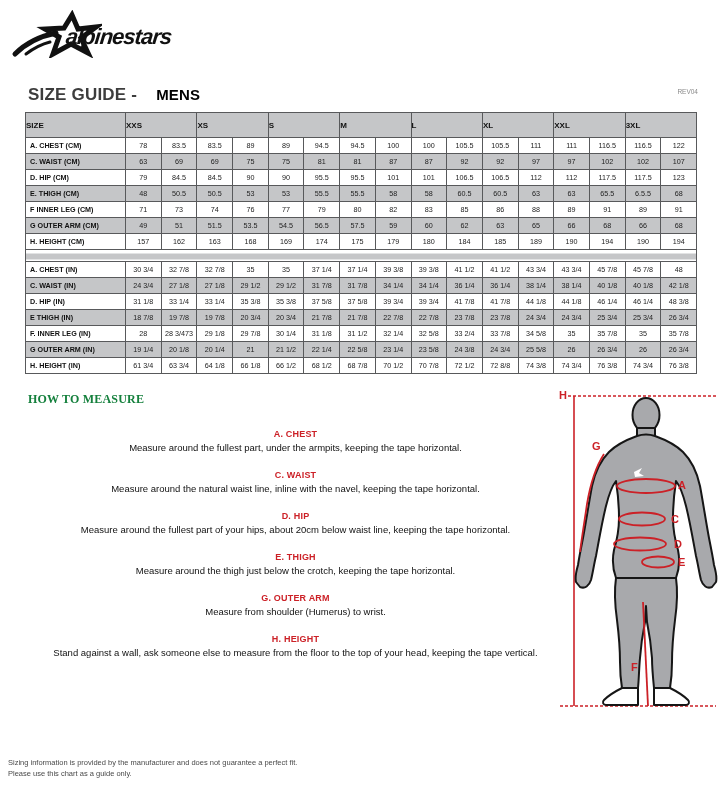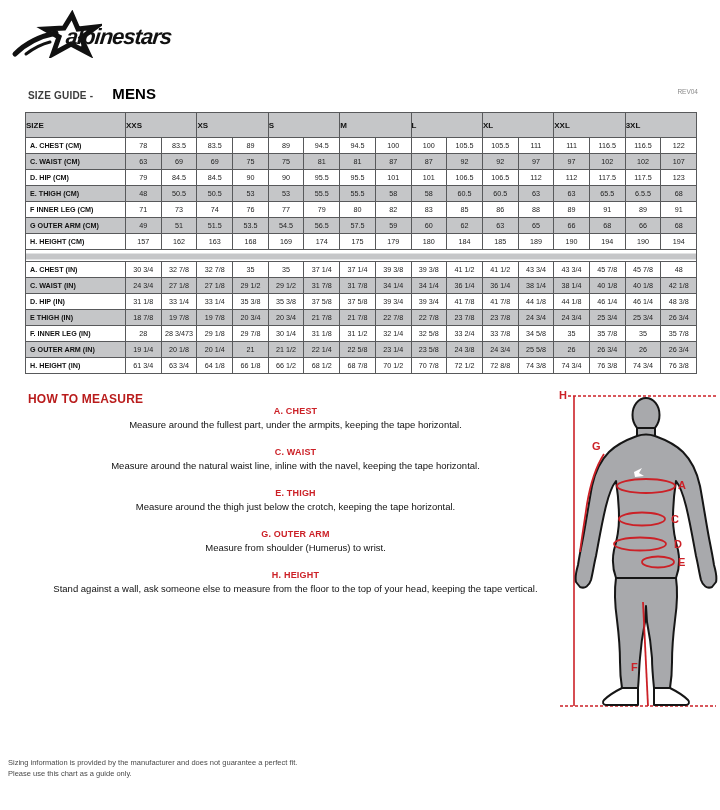--- a/index.html
+++ b/index.html
@@ -4,34 +4,34 @@
 <style>
   * { margin:0; padding:0; box-sizing:border-box; }
   html,body { background:#ffffff; }
   body { width:720px; height:810px; position:relative; font-family:"Liberation Sans",sans-serif; color:#1a1a1a; overflow:hidden; }
 
   .logo { position:absolute; left:10px; top:8px; width:200px; height:52px; }
   .logo-star { position:absolute; left:0; top:2px; }
   .logo-word { position:absolute; left:56px; top:16px; font-style:italic; font-weight:bold; font-size:22px; letter-spacing:-1px; color:#111; transform:skewX(-6deg); }
 
   .titlebar { position:absolute; left:28px; top:85px; width:682px; }
-  .title-prefix { font-weight:bold; font-size:10px; color:#3d3d3d; letter-spacing:0.2px;margin-top:43px; }
+  .title-prefix { font-weight:bold; font-size:17px; color:#3d3d3d; letter-spacing:0.2px;margin-top:43px; }
   .title-bold { font-weight:bold; font-size:15px; color:#000; margin-left:3px; letter-spacing:0.2px;padding-left:16px; }
   .rev { position:absolute; right:12px; top:3px; font-size:6.5px; color:#8a8a8a; }
 
   table.size-table { position:absolute; left:25px; top:112px; width:672px; border-collapse:collapse; table-layout:fixed; border:1px solid #3c3c3c; }
   .size-table th { background:#c5c6c8; font-size:8px; font-weight:bold; height:25px; border:1px solid #58595b; text-align:left; color:#111; }
   .size-table th.corner { width:100px; }
   .size-table td { font-size:7.2px; height:16px; border:1px solid #58595b; text-align:center; background:#ffffff; color:#222; }
   .size-table tr.odd td { background:#c5c6c8; }
   .size-table td.lbl { text-align:left; padding-left:4px; font-weight:bold; font-size:7.2px; color:#111; }
   .size-table td.sep-cell { height:12px; background:linear-gradient(to bottom,#ffffff 0,#ffffff 3px,#c5c6c8 3px,#c5c6c8 9px,#ffffff 9px,#ffffff 12px); }
 
   .howto { position:absolute; left:28px; top:392px; width:535px; }
-  .howto-heading { font-size:12px; font-weight:bold; color:#b91c1c; margin-bottom:0; letter-spacing:0.2px; }
+  .howto-heading { font-size:12px; font-weight:bold; color:#15803d; margin-bottom:22px; letter-spacing:0.2px;font-family:Liberation Serif, serif; }
   .m-item { margin-bottom:17px;text-align:center; }
   .m-label { font-size:9px; font-weight:bold; letter-spacing:0.2px; }
   .m-text { font-size:9.5px; color:#111; margin-top:3px; }
 
   .figure { position:absolute; left:558px; top:388px; width:162px; height:330px; }
 
   .footer { position:absolute; left:8px; top:757px; font-size:7.5px; color:#4a4a4a; line-height:11px; }
 </style>
 </head>
 <body>
@@ -344,20 +344,24 @@
   <div>
       <div class="m-item">
         <div class="m-label" style="color: rgb(204, 33, 39);">A. CHEST</div>
         <div class="m-text">Measure around the fullest part, under the armpits, keeping the tape horizontal.</div>
       </div>
       <div class="m-item">
         <div class="m-label" style="color: rgb(204, 33, 39);">C. WAIST</div>
         <div class="m-text">Measure around the natural waist line, inline with the navel, keeping the tape horizontal.</div>
       </div>
       <div class="m-item">
+        <div class="m-label" style="color: rgb(204, 33, 39);">D. HIP</div>
+        <div class="m-text">Measure around the fullest part of your hips, about 20cm below waist line, keeping the tape horizontal.</div>
+      </div>
+      <div class="m-item">
         <div class="m-label" style="color: rgb(204, 33, 39);">E. THIGH</div>
         <div class="m-text">Measure around the thigh just below the crotch, keeping the tape horizontal.</div>
       </div>
       <div class="m-item">
         <div class="m-label" style="color: rgb(204, 33, 39);">G. OUTER ARM</div>
         <div class="m-text">Measure from shoulder (Humerus) to wrist.</div>
       </div>
       <div class="m-item">
         <div class="m-label" style="color: rgb(204, 33, 39);">H. HEIGHT</div>
         <div class="m-text">Stand against a wall, ask someone else to measure from the floor to the top of your head, keeping the tape vertical.</div>

